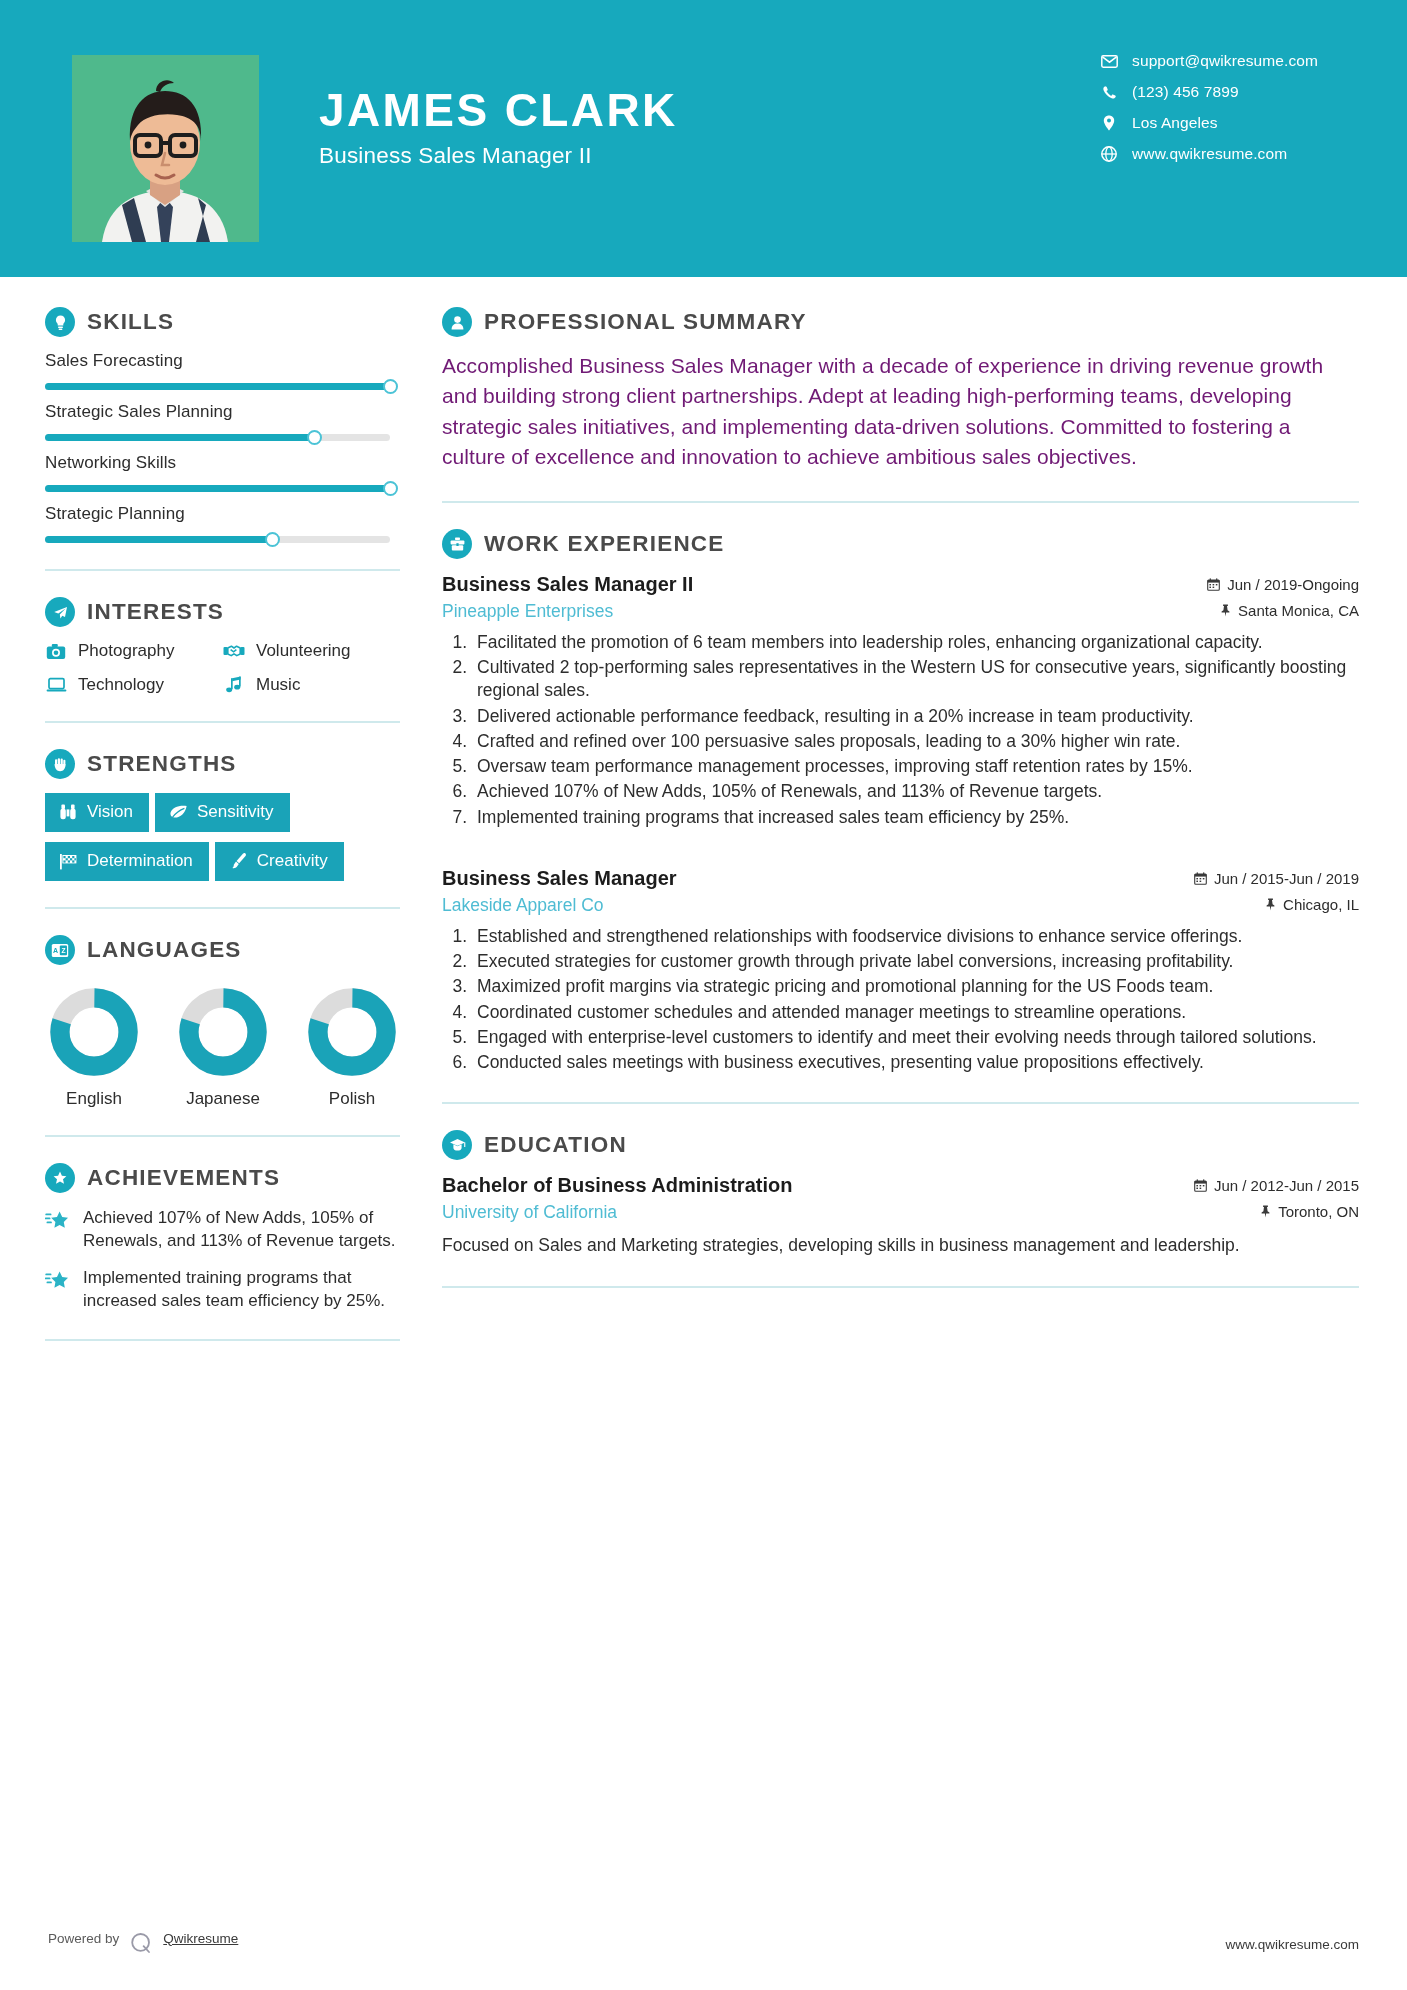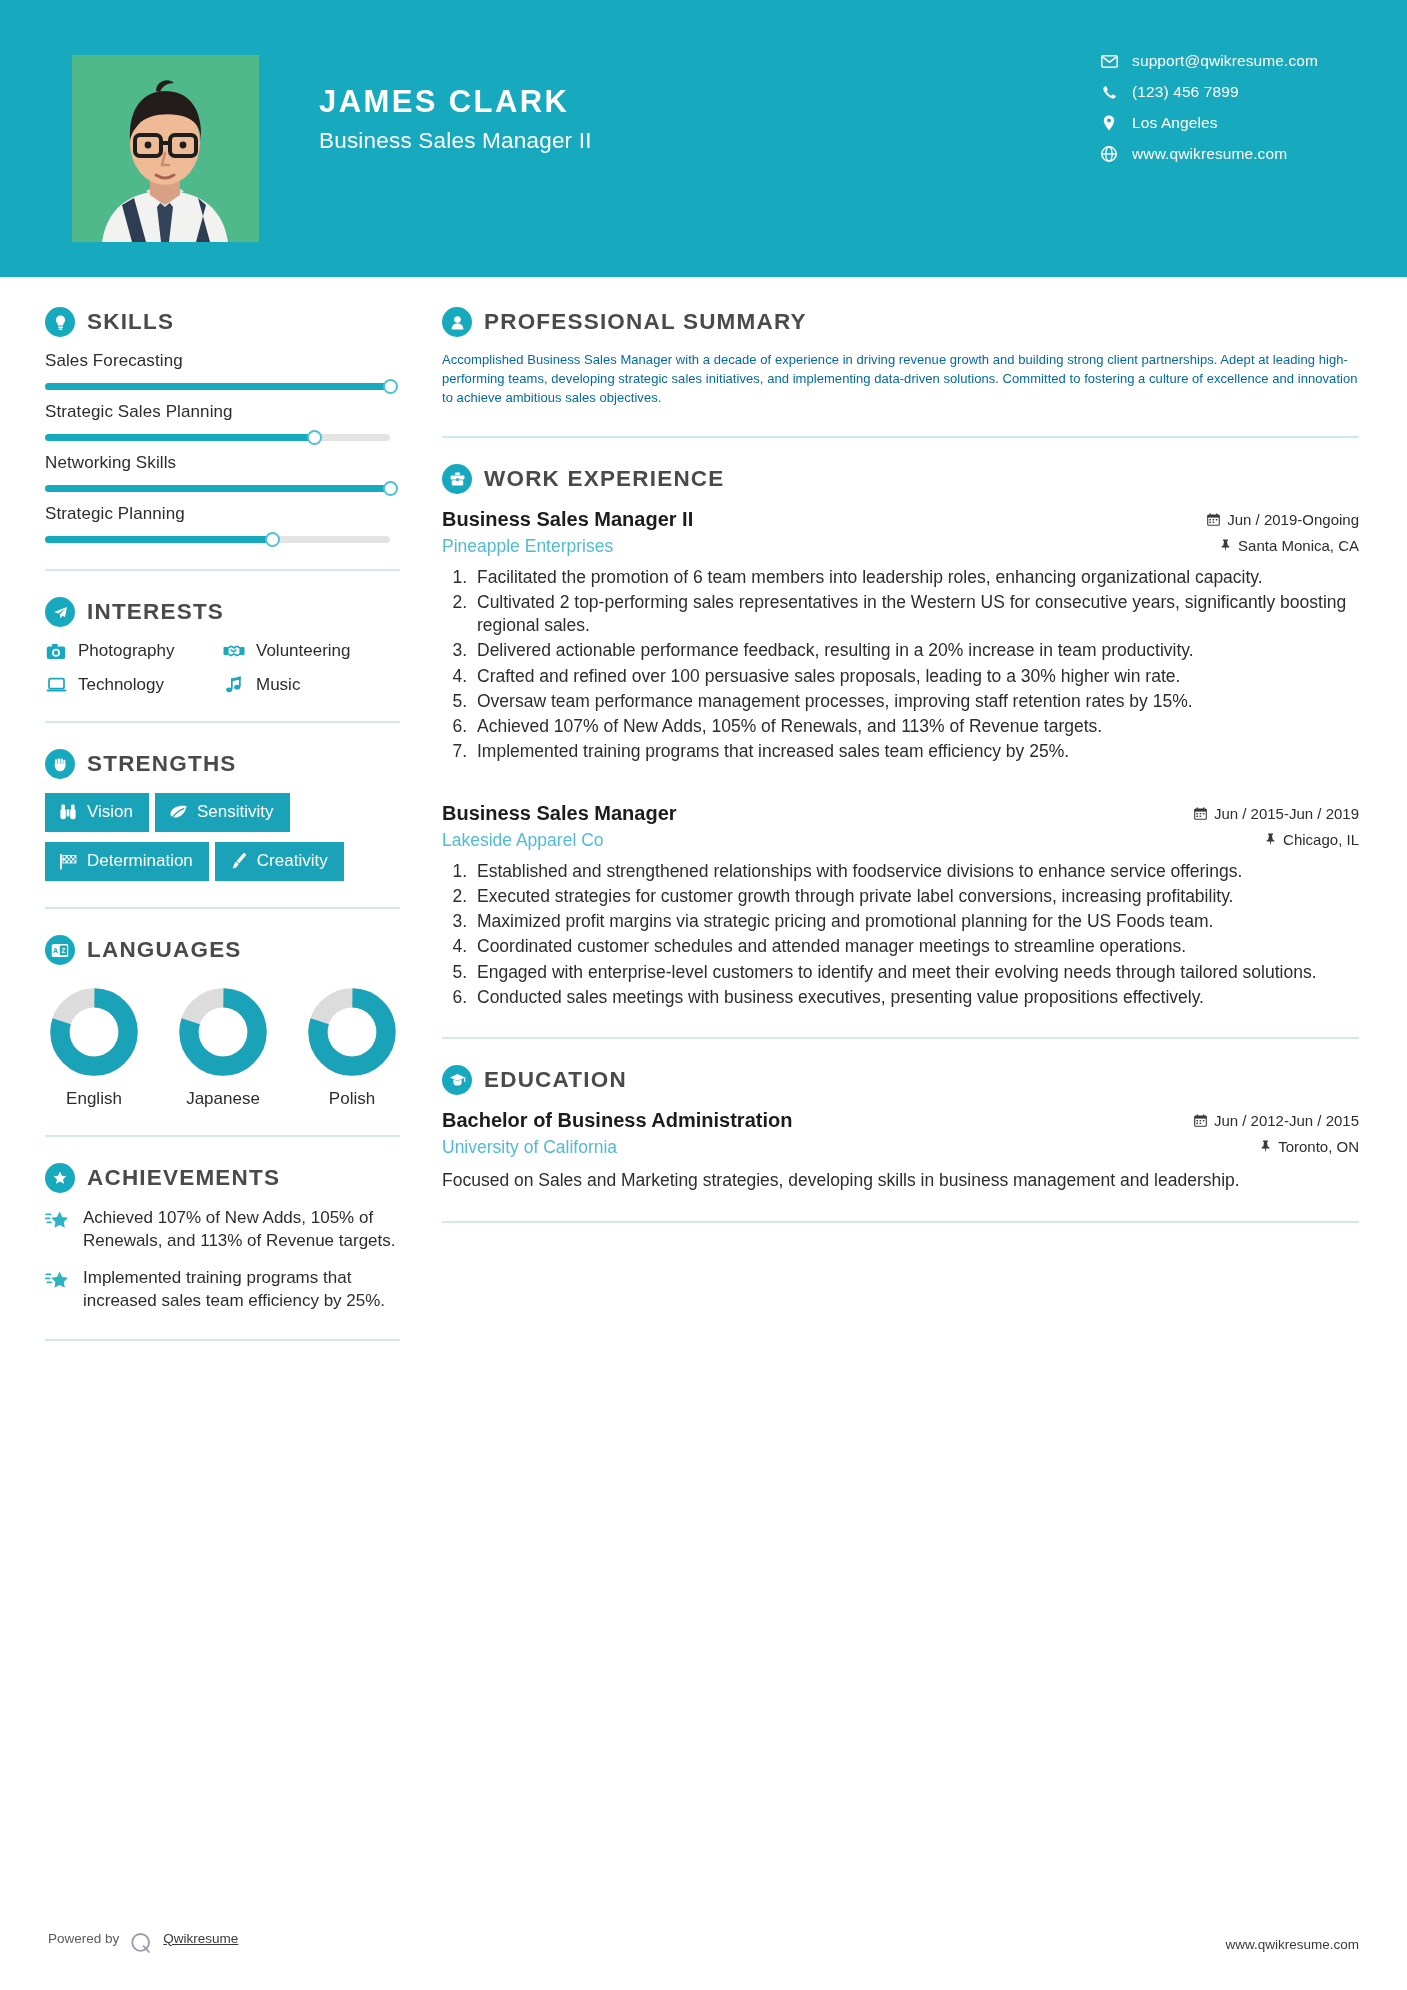--- a/index.html
+++ b/index.html
@@ -32,21 +32,21 @@
     flex: 0 0 auto;
     background: #4bbd8a;
     position: relative;
   }
   .photo-svg { display:block; width:100%; height:100%; }
   .header-name-block {
     margin: 86px 0 0 60px;
     flex: 0 0 auto;
   }
   .name {
-    font-size: 31px;
+    font-size: 46px;
     font-weight: bold;
     letter-spacing: 2.4px;
     color: #ffffff;
     line-height: 1.05;
   }
   .job-title {
     font-size: 22.5px;
     color: #ffffff;
     margin-top: 9px;
     letter-spacing: 0.2px;
@@ -212,23 +212,23 @@
   .ach-ico { flex: 0 0 auto; width: 26px; height: 24px; margin-top: 3px; }
   .ach-ico svg { display: block; }
   .ach-text {
     font-size: 17px;
     color: #2d2d2d;
     line-height: 1.35;
   }
 
   
   .summary-text {
-    font-size: 13px;
+    font-size: 21px;
     line-height: 1.45;
-    color: #0369a1;
+    color: #701a75;
     letter-spacing: 0.05px;
   }
   .entry { margin-bottom: 8px; }
   .entry-top {
     display: flex;
     justify-content: space-between;
     align-items: baseline;
   }
   .entry-title {
     font-size: 20px;

